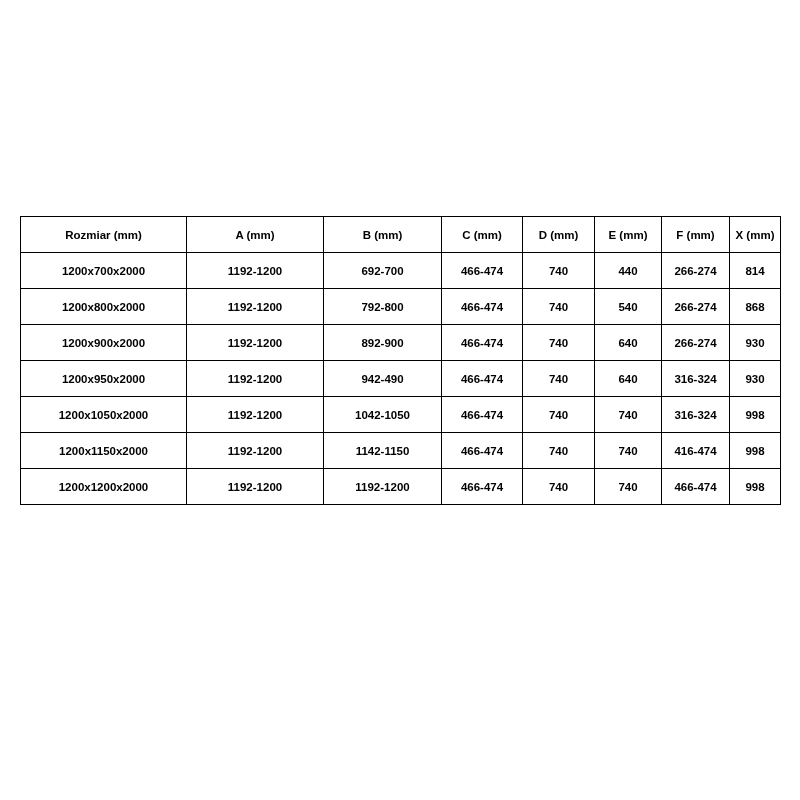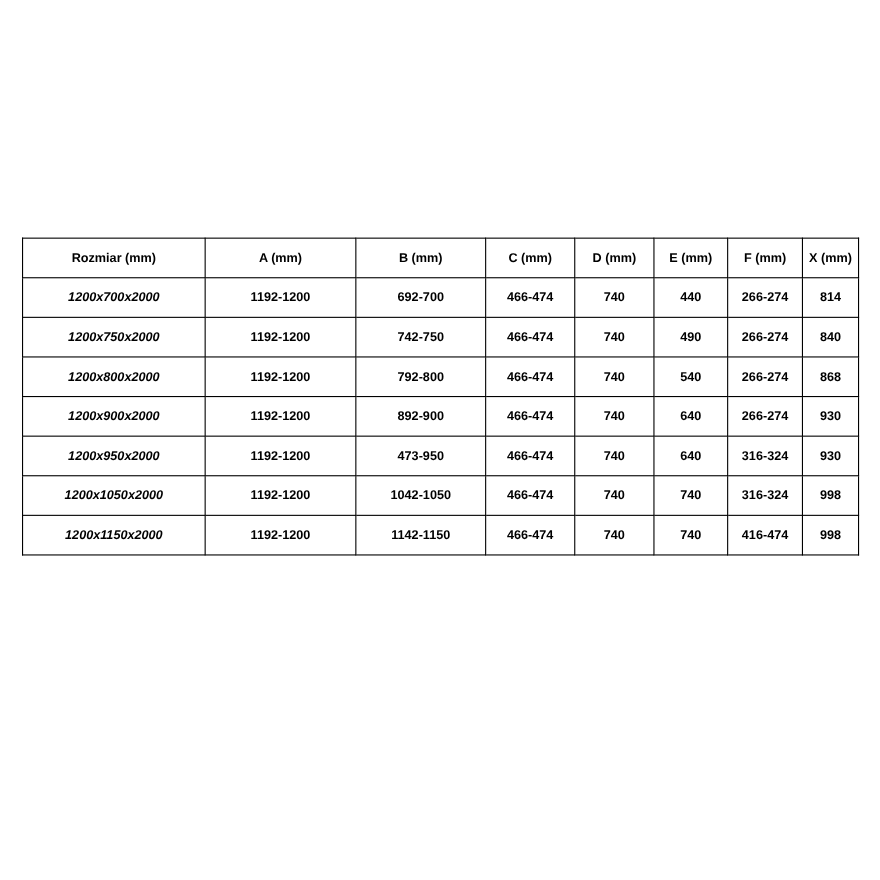--- a/index.html
+++ b/index.html
@@ -43,21 +43,20 @@
   }
   table.spec th {
     font-weight: bold;
     font-size: 11.5px;
   }
   table.spec tbody td {
     font-weight: bold;
   }
   table.spec tbody td.size-cell {
     font-weight: bold;
-    font-style: italic;
   }
   
   col.c0 { width: 166px; }
   col.c1 { width: 137px; }
   col.c2 { width: 118px; }
   col.c3 { width: 81px; }
   col.c4 { width: 72px; }
   col.c5 { width: 67px; }
   col.c6 { width: 68px; }
   col.c7 { width: 51px; }
@@ -95,30 +94,20 @@
           <td class="size-cell">1200x700x2000</td>
           <td>1192-1200</td>
           <td>692-700</td>
           <td>466-474</td>
           <td>740</td>
           <td>440</td>
           <td>266-274</td>
           <td>814</td>
         </tr>
         <tr>
-          <td class="size-cell">1200x750x2000</td>
-          <td>1192-1200</td>
-          <td>742-750</td>
-          <td>466-474</td>
-          <td>740</td>
-          <td>490</td>
-          <td>266-274</td>
-          <td>840</td>
-        </tr>
-        <tr>
           <td class="size-cell">1200x800x2000</td>
           <td>1192-1200</td>
           <td>792-800</td>
           <td>466-474</td>
           <td>740</td>
           <td>540</td>
           <td>266-274</td>
           <td>868</td>
         </tr>
         <tr>
@@ -127,21 +116,21 @@
           <td>892-900</td>
           <td>466-474</td>
           <td>740</td>
           <td>640</td>
           <td>266-274</td>
           <td>930</td>
         </tr>
         <tr>
           <td class="size-cell">1200x950x2000</td>
           <td>1192-1200</td>
-          <td>473-950</td>
+          <td>942-490</td>
           <td>466-474</td>
           <td>740</td>
           <td>640</td>
           <td>316-324</td>
           <td>930</td>
         </tr>
         <tr>
           <td class="size-cell">1200x1050x2000</td>
           <td>1192-1200</td>
           <td>1042-1050</td>
@@ -154,16 +143,26 @@
         <tr>
           <td class="size-cell">1200x1150x2000</td>
           <td>1192-1200</td>
           <td>1142-1150</td>
           <td>466-474</td>
           <td>740</td>
           <td>740</td>
           <td>416-474</td>
           <td>998</td>
         </tr>
+        <tr>
+          <td class="size-cell">1200x1200x2000</td>
+          <td>1192-1200</td>
+          <td>1192-1200</td>
+          <td>466-474</td>
+          <td>740</td>
+          <td>740</td>
+          <td>466-474</td>
+          <td>998</td>
+        </tr>
       </tbody>
     </table>
   </div>
 </div>
 
 </body></html>

